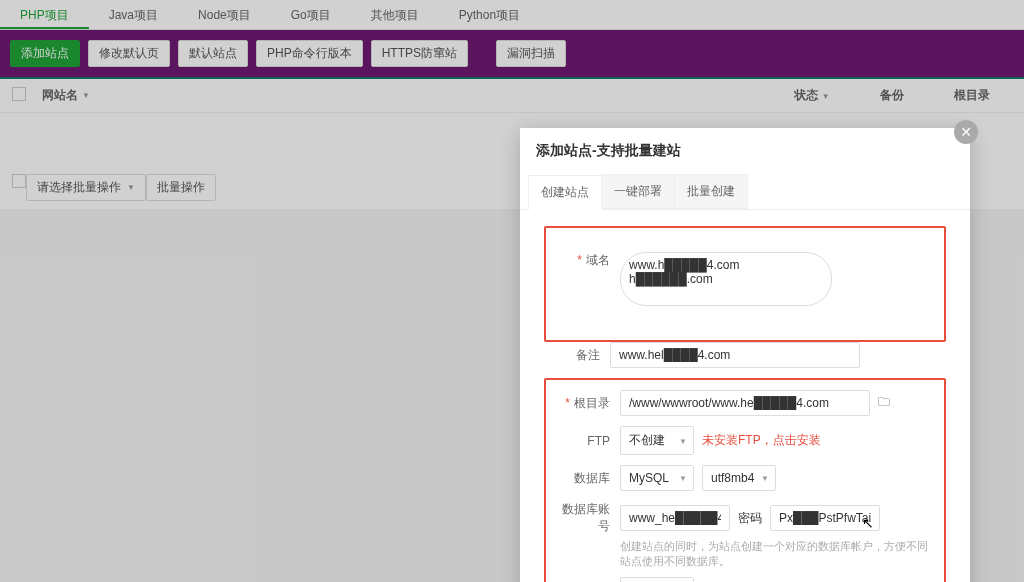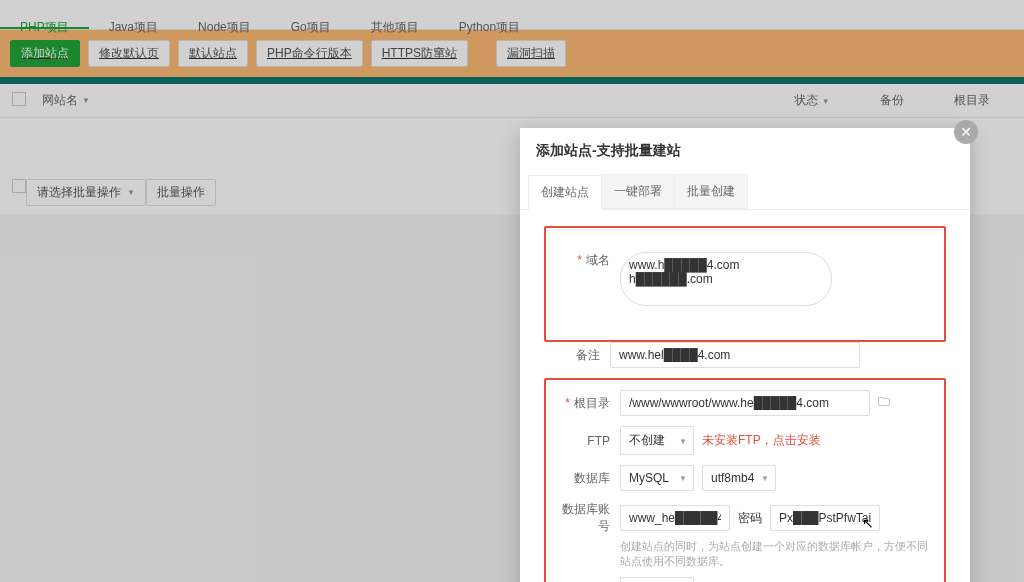--- a/index.html
+++ b/index.html
@@ -1,26 +1,26 @@
 <!DOCTYPE html>
 <html><head>
   <meta charset="utf-8">
   <style>
     * { margin: 0; padding: 0; box-sizing: border-box; font-family: -apple-system, "Microsoft YaHei", sans-serif; }
     body { background: #f5f5f5; font-size: 12px; color: #333; width: 1024px; height: 582px; overflow: hidden; position: relative; }
     
     .tabs-main { display: flex; background: #fff; border-bottom: 1px solid #e5e5e5; height: 30px; }
-    .tab-main { padding: 12px 20px; line-height: 30px; cursor: pointer; color: #666; }
+    .tab-main { padding: 0 20px; line-height: 30px; cursor: pointer; color: #666; }
     .tab-main.active { color: #20a53a; border-bottom: 2px solid #20a53a; }
     
-    .toolbar { background: #fdba74; padding: 10px; display: flex; gap: 8px; border-bottom: 7px solid #0f766e; text-decoration: underline; }
+    .toolbar { background: #701a75; padding: 10px; display: flex; gap: 8px; border-bottom: 2px solid #0f766e; }
     .btn { padding: 4px 10px; border: 1px solid #ddd; background: #fff; border-radius: 2px; cursor: pointer; font-size: 12px; color: #555; }
     .btn.primary { background: #20a53a; color: #fff; border-color: #20a53a; }
     
-    .table-head { background: #fff; display: flex; align-items: center; padding: 8px 12px; border-bottom: 1px solid #eee; color: #666; }
+    .table-head { background: #fff; display: flex; align-items: center; padding: 8px 12px; border-bottom: 1px solid #eee; color: #666; font-weight: bold; }
     .th-check { width: 30px; }
     .th-site { flex: 1; display: flex; align-items: center; gap: 4px; }
     .th-right { width: 80px; text-align: center; }
     .chk { width: 14px; height: 14px; border: 1px solid #ccc; display: inline-block; }
     
     .empty { background: #fff; text-align: center; padding: 18px 0; color: #999; }
     .empty-text { padding-left: 600px; }
     
     .batch-ops { background: #fff; padding: 8px 12px; display: flex; gap: 0; }
     

